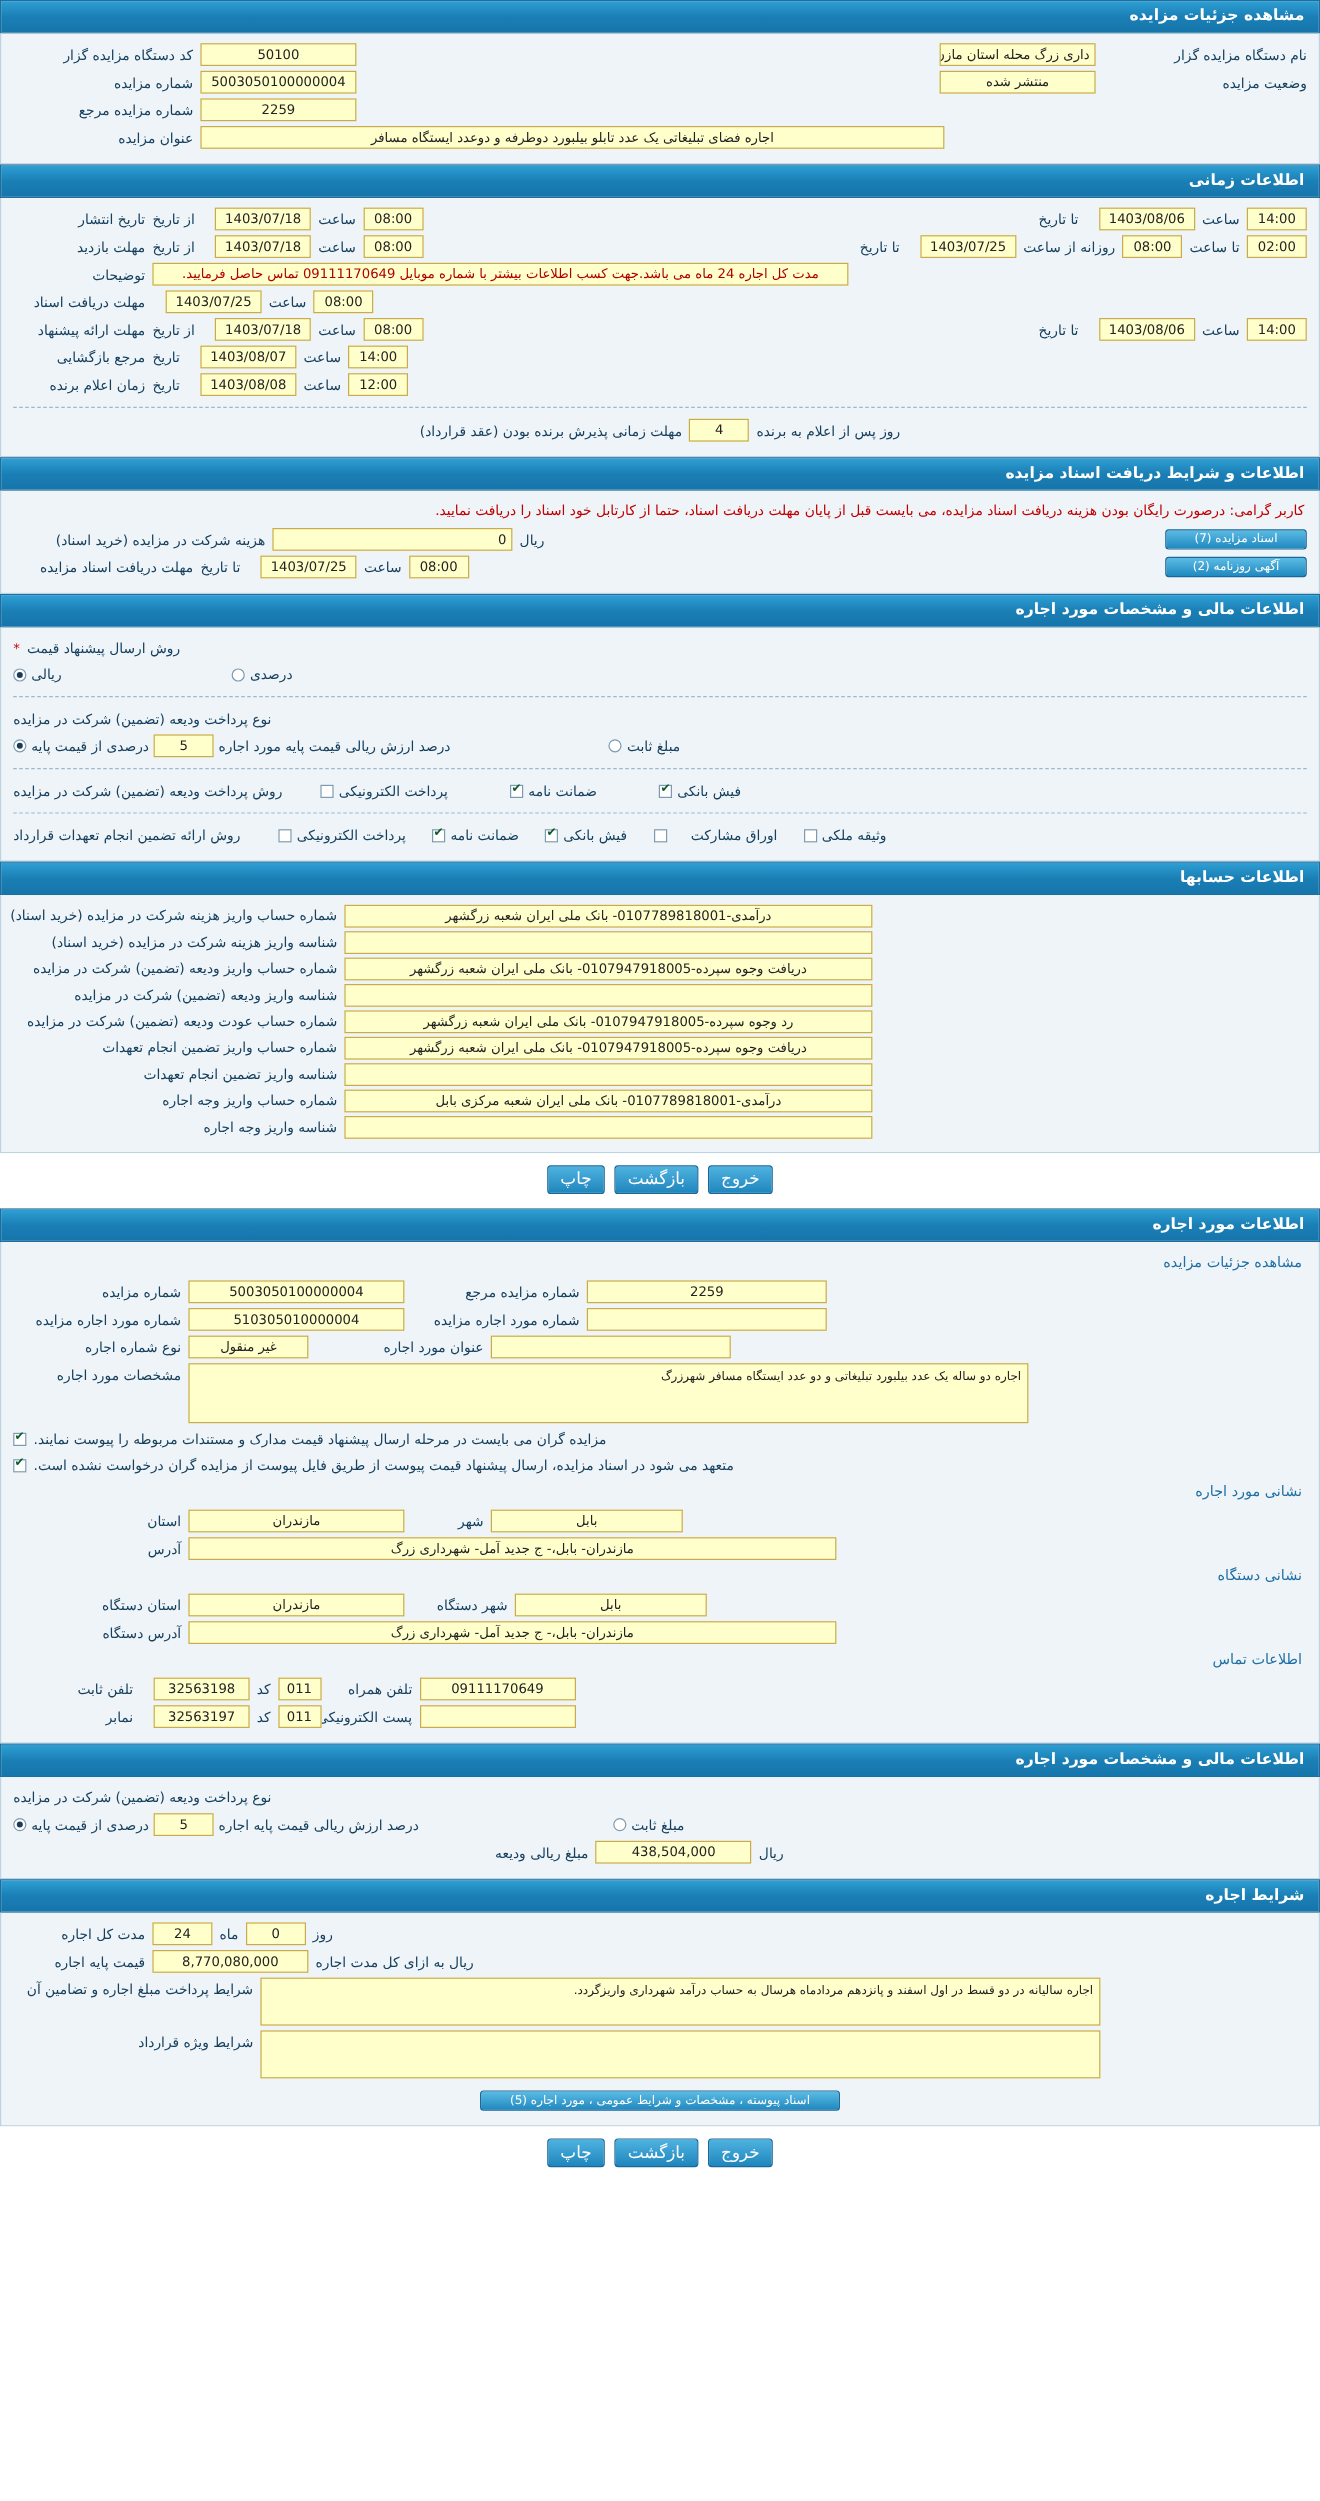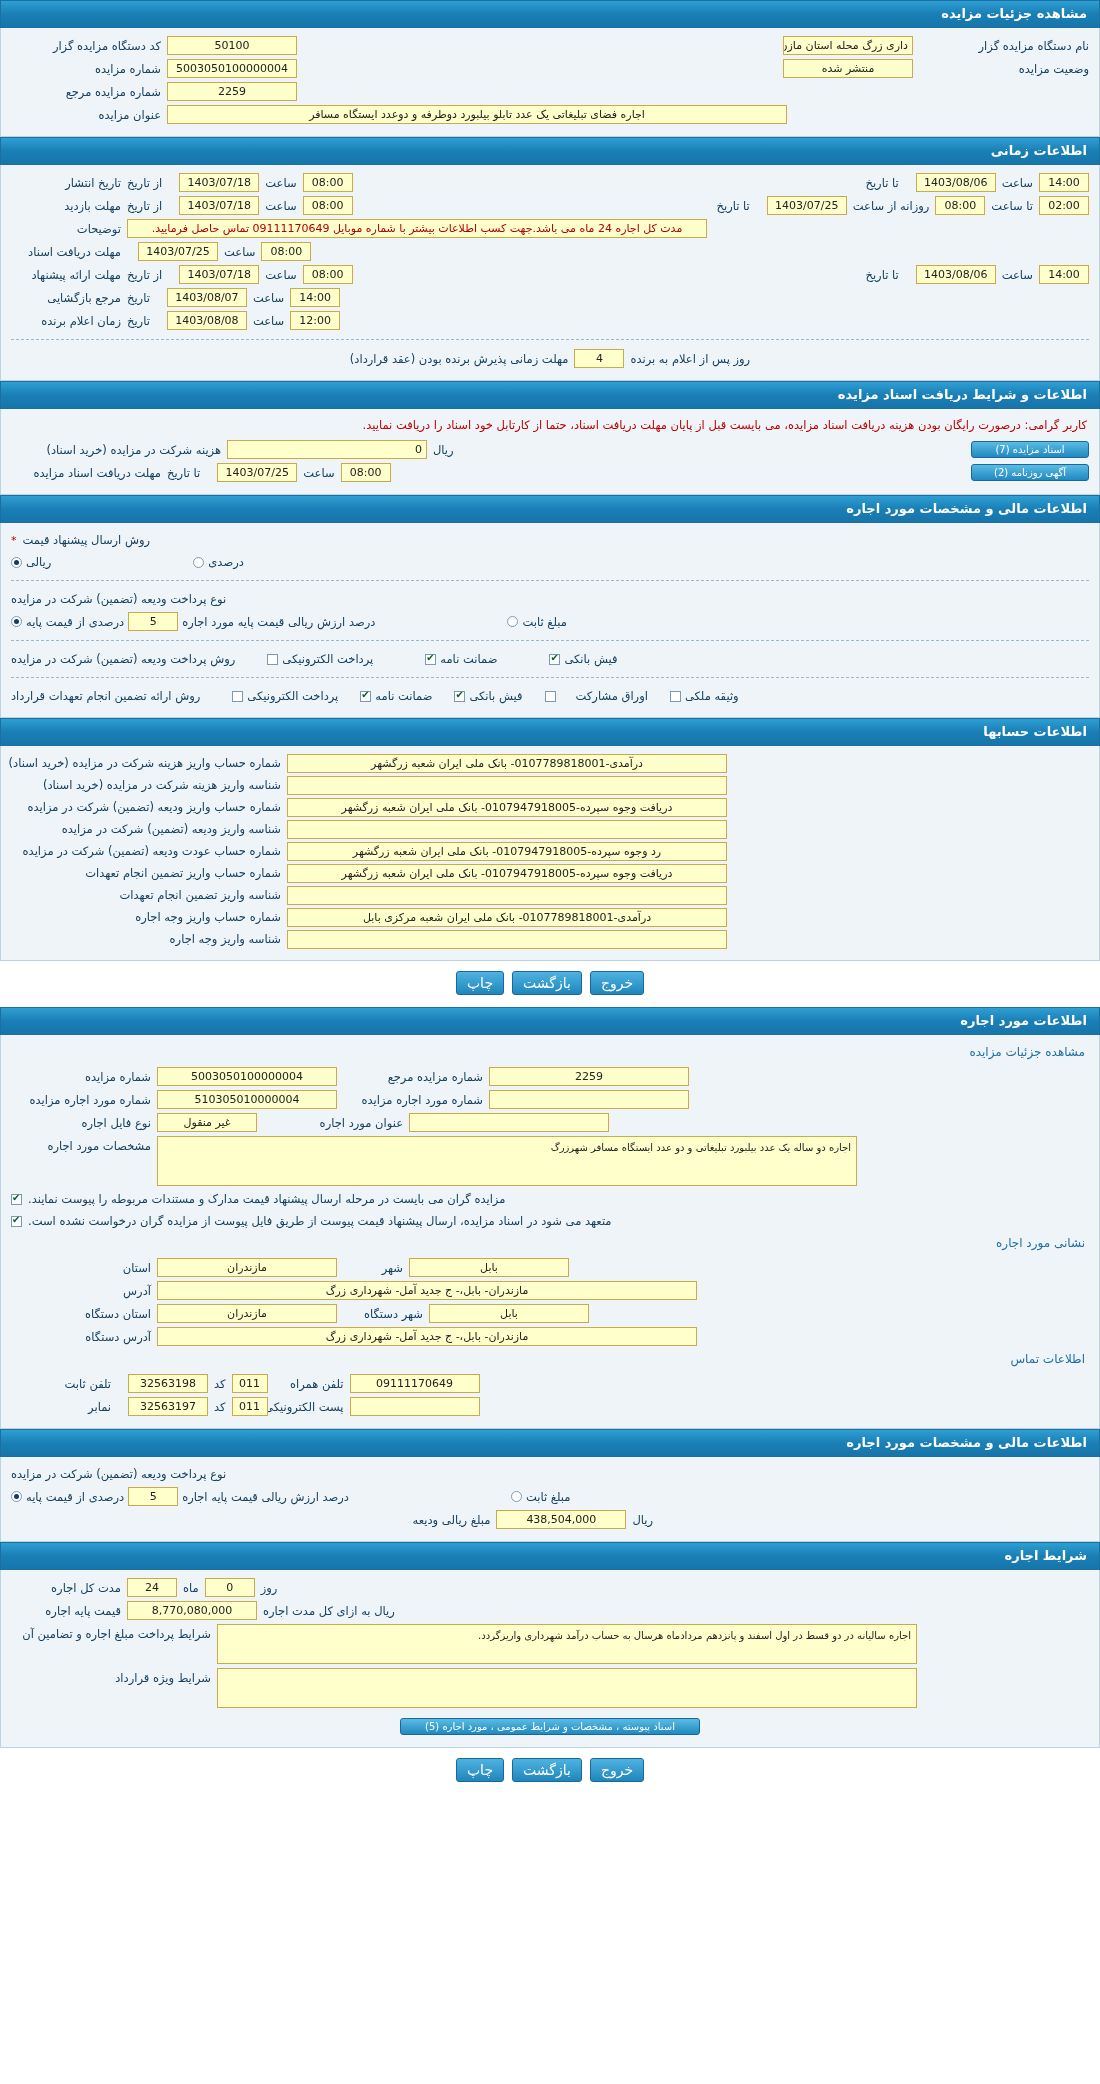--- a/index.html
+++ b/index.html
@@ -493,21 +493,21 @@
       <div class="lbl" style="width:140px">شماره مورد اجاره مزایده</div>
       <div class="fld w180">510305010000004</div>
       <div class="lbl" style="width:140px;text-align:right">شماره مورد اجاره مزایده</div>
     </div>
 
     <div class="rowline">
       <div class="spacer"></div>
       <div class="fld w200"></div>
       <div class="lbl" style="width:140px">عنوان مورد اجاره</div>
       <div class="fld w100">غیر منقول</div>
-      <div class="lbl" style="width:140px;text-align:right">نوع فایل اجاره</div>
+      <div class="lbl" style="width:140px;text-align:right">نوع شماره اجاره</div>
     </div>
 
     <div class="rowline" style="align-items:flex-start">
       <div class="spacer"></div>
       <div class="ta h50" style="width:700px">اجاره دو ساله یک عدد بیلبورد تبلیغاتی و دو عدد ایستگاه مسافر شهرزرگ</div>
       <div class="lbl" style="width:140px;text-align:right;padding-top:3px">مشخصات مورد اجاره</div>
     </div>
 
     <div class="rowline">
       <div class="spacer"></div>
@@ -529,20 +529,21 @@
       <div class="fld w180">مازندران</div>
       <div class="lbl" style="width:140px;text-align:right">استان</div>
     </div>
 
     <div class="rowline">
       <div class="spacer"></div>
       <div class="fld" style="width:540px">مازندران- بابل،- ج جدید آمل- شهرداری زرگ</div>
       <div class="lbl" style="width:140px;text-align:right">آدرس</div>
     </div>
 
+    <div class="subhead">نشانی دستگاه</div>
 
     <div class="rowline">
       <div class="spacer"></div>
       <div class="fld w160">بابل</div>
       <div class="lbl" style="width:80px">شهر دستگاه</div>
       <div class="fld w180">مازندران</div>
       <div class="lbl" style="width:140px;text-align:right">استان دستگاه</div>
     </div>
 
     <div class="rowline">

